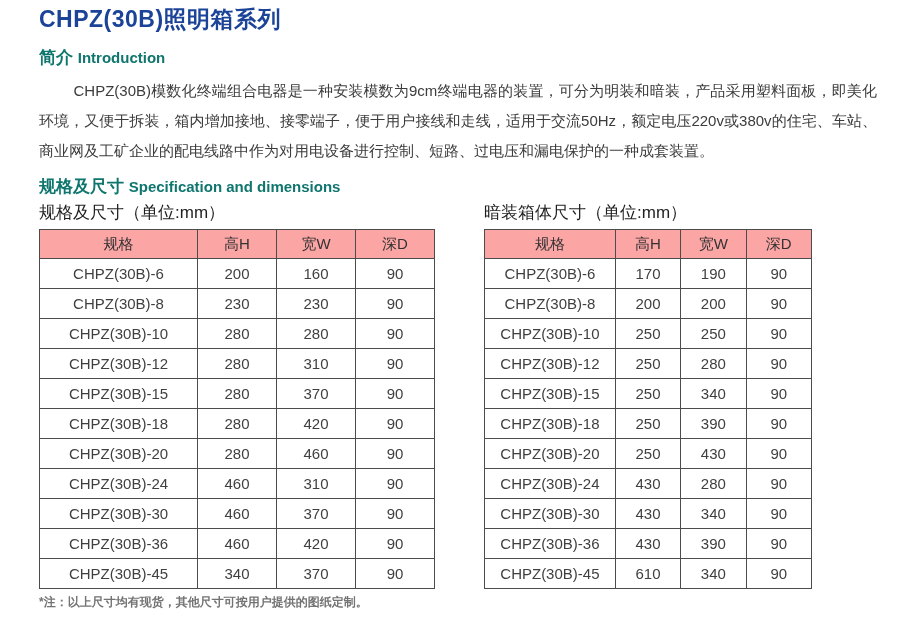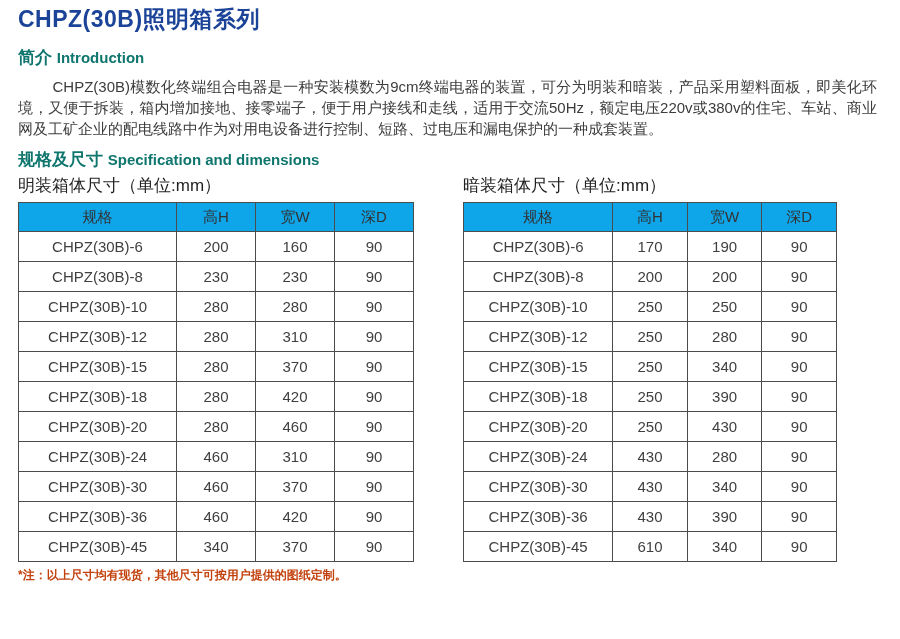--- a/index.html
+++ b/index.html
@@ -2,21 +2,21 @@
 <html><head>
 <meta charset="utf-8">
 <style>
   * { box-sizing: border-box; margin: 0; padding: 0; }
   html, body { width: 900px; height: 639px; background: #ffffff; }
   body {
     font-family: "Liberation Sans", "DejaVu Sans", sans-serif;
     color: #3c3c3c;
     overflow: hidden;
   }
-  .page { padding: 6px 23px 0 18px; width: 900px; }
+  .page { padding: 6px 23px 0 39px; width: 900px; }
 
   .page-title {
     font-size: 23px;
     line-height: 27px;
     font-weight: bold;
     color: #1b4397;
     letter-spacing: 0.5px;
     margin-bottom: 15px;
   }
 
@@ -24,33 +24,33 @@
     font-size: 17px;
     line-height: 20px;
     font-weight: bold;
     color: #0f766e;
     margin-bottom: 8px;
   }
   .section-heading .en { font-size: 15px; }
 
   .intro-paragraph {
     font-size: 15px;
-    line-height: 21px;
+    line-height: 30px;
     text-align: justify;
     text-indent: 2.3em;
     color: #3c3c3c;
     margin-bottom: 11px;
   }
 
   .spec-heading { margin-bottom: 5px; }
 
   .tables-wrap { display: flex; }
   .table-col { width: 396px; }
   .table-col.left { margin-right: 49px; }
-  .table-col.right { width: 374px; }
+  .table-col.right { width: 328px; }
 
   .table-title {
     font-size: 17px;
     line-height: 22px;
     color: #1f1f1f;
     font-weight: normal;
     margin-bottom: 5px;
   }
 
   table.dim-table {
@@ -62,53 +62,53 @@
     border: 1px solid #4c4c4c;
     text-align: center;
     vertical-align: middle;
     font-size: 15px;
     font-weight: normal;
     color: #3f3f3f;
     height: 30px;
     padding: 0;
   }
   table.dim-table thead th {
-    background: #0ea5e9;
+    background: #fca5a5;
     color: #333333;
     height: 29px;
   }
   col.c-spec { width: 40%; }
   col.c-dim  { width: 20%; }
 
   .table-note {
     font-size: 12px;
     line-height: 15px;
     font-weight: bold;
-    color: #c2410c;
+    color: #737373;
     margin-top: 6px;
     white-space: nowrap;
   }
 </style>
 </head>
 <body>
 
 <div class="page">
 
   <h1 class="page-title">CHPZ(30B)照明箱系列</h1>
 
   <h2 class="section-heading"><span>简介</span> <span class="en">Introduction</span></h2>
 
   <p class="intro-paragraph">CHPZ(30B)模数化终端组合电器是一种安装模数为9cm终端电器的装置，可分为明装和暗装，产品采用塑料面板，即美化环境，又便于拆装，箱内增加接地、接零端子，便于用户接线和走线，适用于交流50Hz，额定电压220v或380v的住宅、车站、商业网及工矿企业的配电线路中作为对用电设备进行控制、短路、过电压和漏电保护的一种成套装置。</p>
 
   <h2 class="section-heading spec-heading"><span>规格及尺寸</span> <span class="en">Specification and dimensions</span></h2>
 
   <div class="tables-wrap">
 
     <section class="table-col left">
-      <h3 class="table-title">明装箱体尺寸（单位:mm）</h3>
+      <h3 class="table-title">规格及尺寸（单位:mm）</h3>
       <table class="dim-table">
         <colgroup>
           <col class="c-spec">
             <col class="c-dim">
             <col class="c-dim">
             <col class="c-dim">
         </colgroup>
         <thead>
           <tr>
             <th>规格</th>

